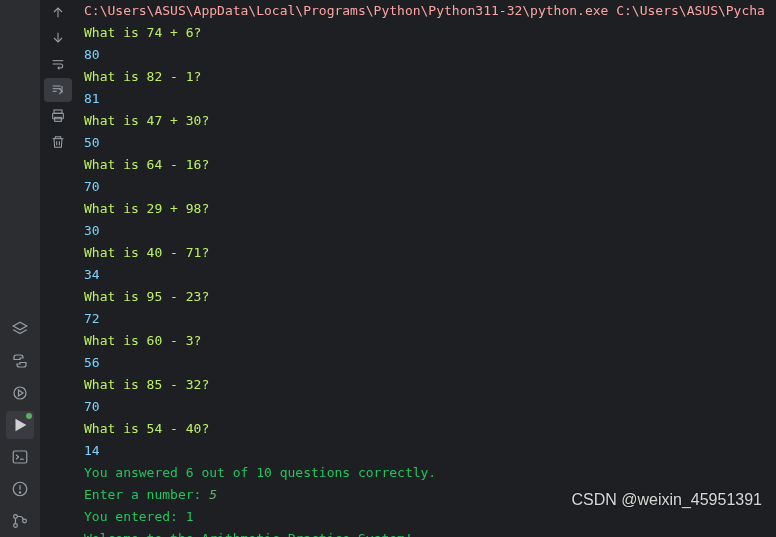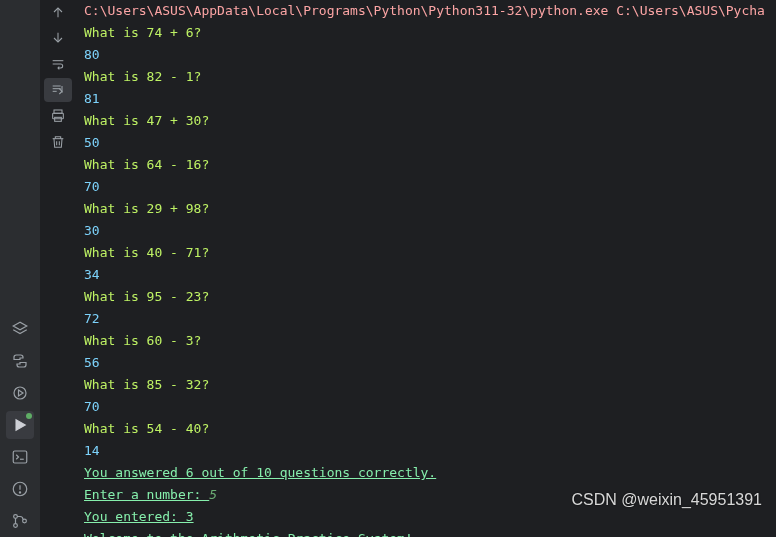--- a/index.html
+++ b/index.html
@@ -52,21 +52,21 @@
       background: #1e1f22;
       padding-left: 8px;
       font-size: 13px;
       line-height: 22px;
       white-space: pre;
       overflow: hidden;
     }
     .q { color: #bef264; }
     .a { color: #7dd3fc; }
     .cmd { color: #fca5a5; }
-    .msg { color: #86efac; text-decoration: underline; }
+    .msg { color: #22c55e; }
     .num { color: #6aab73; font-style: italic; }
     .watermark {
       position: absolute;
       bottom: 28px; right: 14px;
       color: #f1f1f1;
       font-family: Arial, sans-serif;
       font-size: 16px;
       opacity: 0.88;
       text-shadow: 0 0 2px #000;
     }
@@ -189,16 +189,16 @@
 <span class="q">What is 95 - 23?</span>
 <span class="a">72</span>
 <span class="q">What is 60 - 3?</span>
 <span class="a">56</span>
 <span class="q">What is 85 - 32?</span>
 <span class="a">70</span>
 <span class="q">What is 54 - 40?</span>
 <span class="a">14</span>
 <span class="msg">You answered 6 out of 10 questions correctly.</span>
 <span class="msg">Enter a number: </span><span class="num">5</span>
-<span class="msg">You entered: 3</span>
+<span class="msg">You entered: 1</span>
 <span class="msg">Welcome to the Arithmetic Practice System!</span></div>
 
 <div class="watermark">CSDN @weixin_45951391</div>
 
 </body></html>

